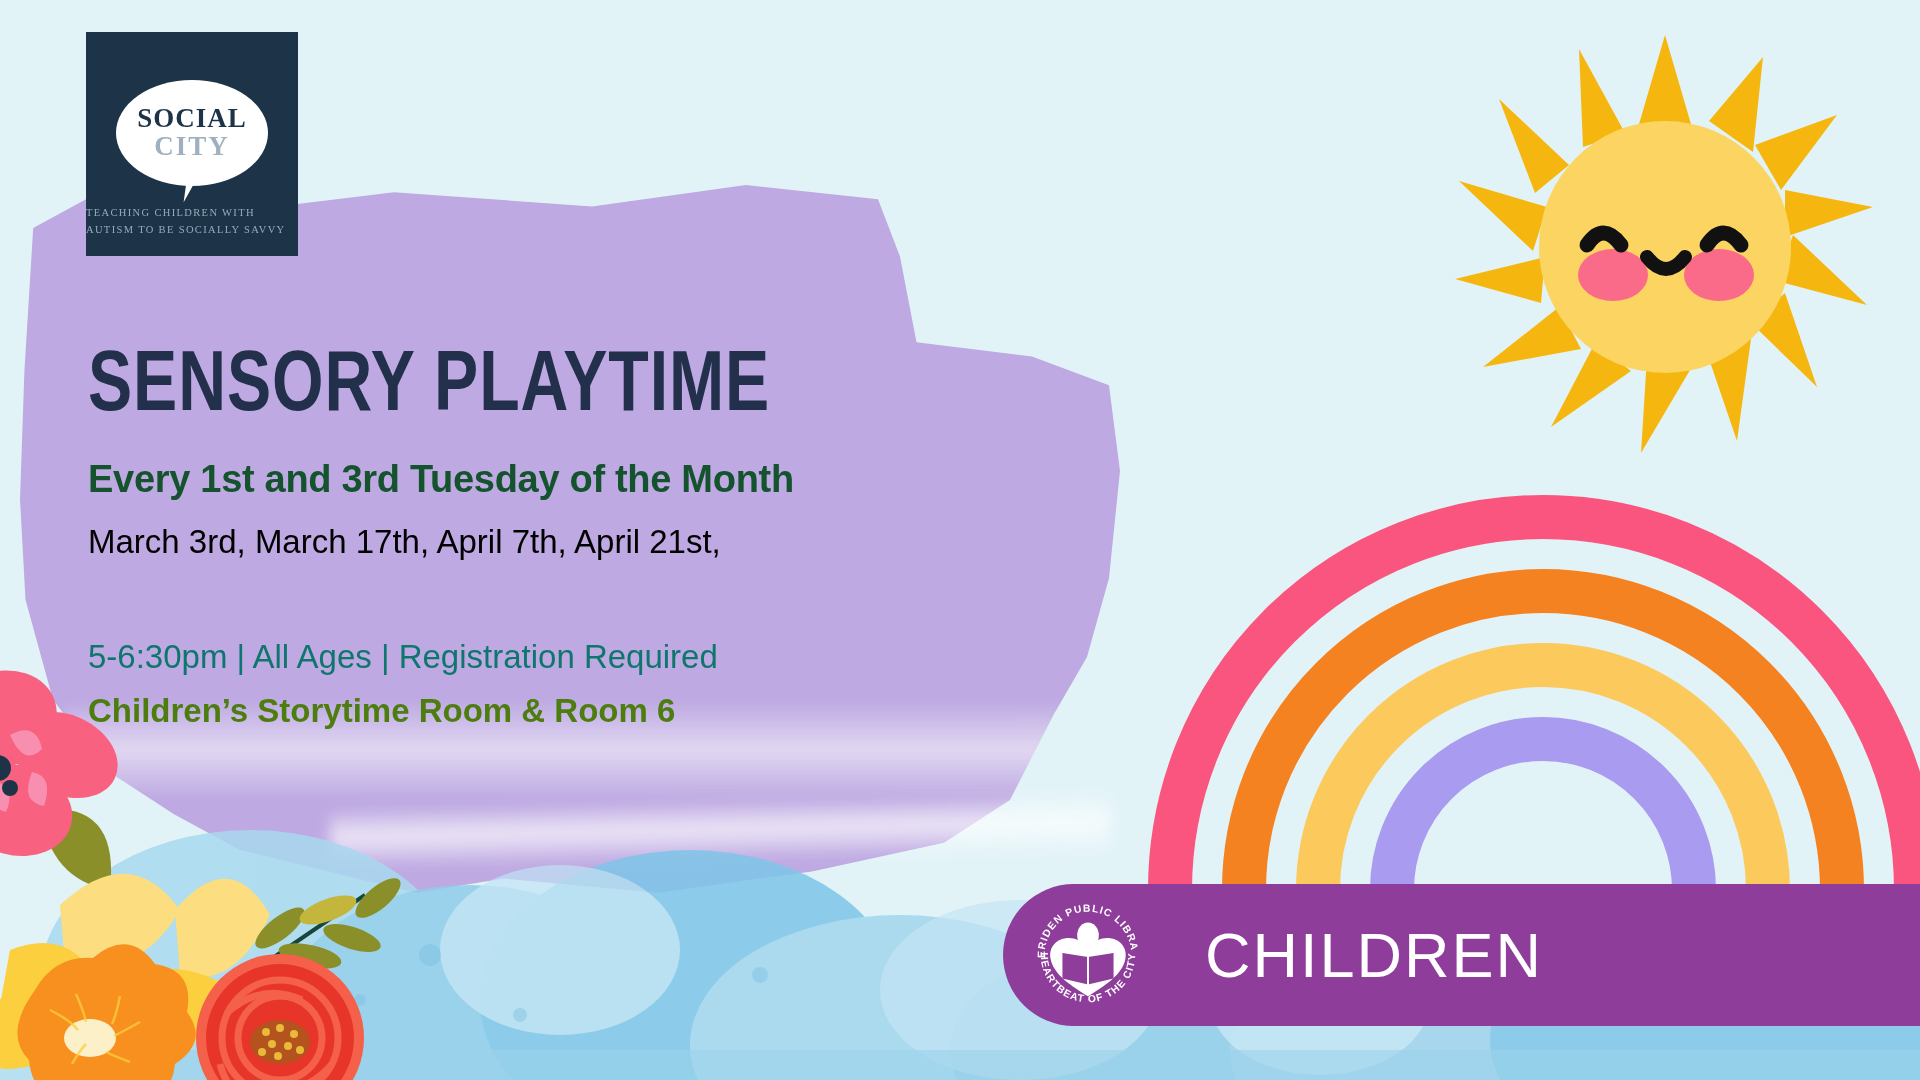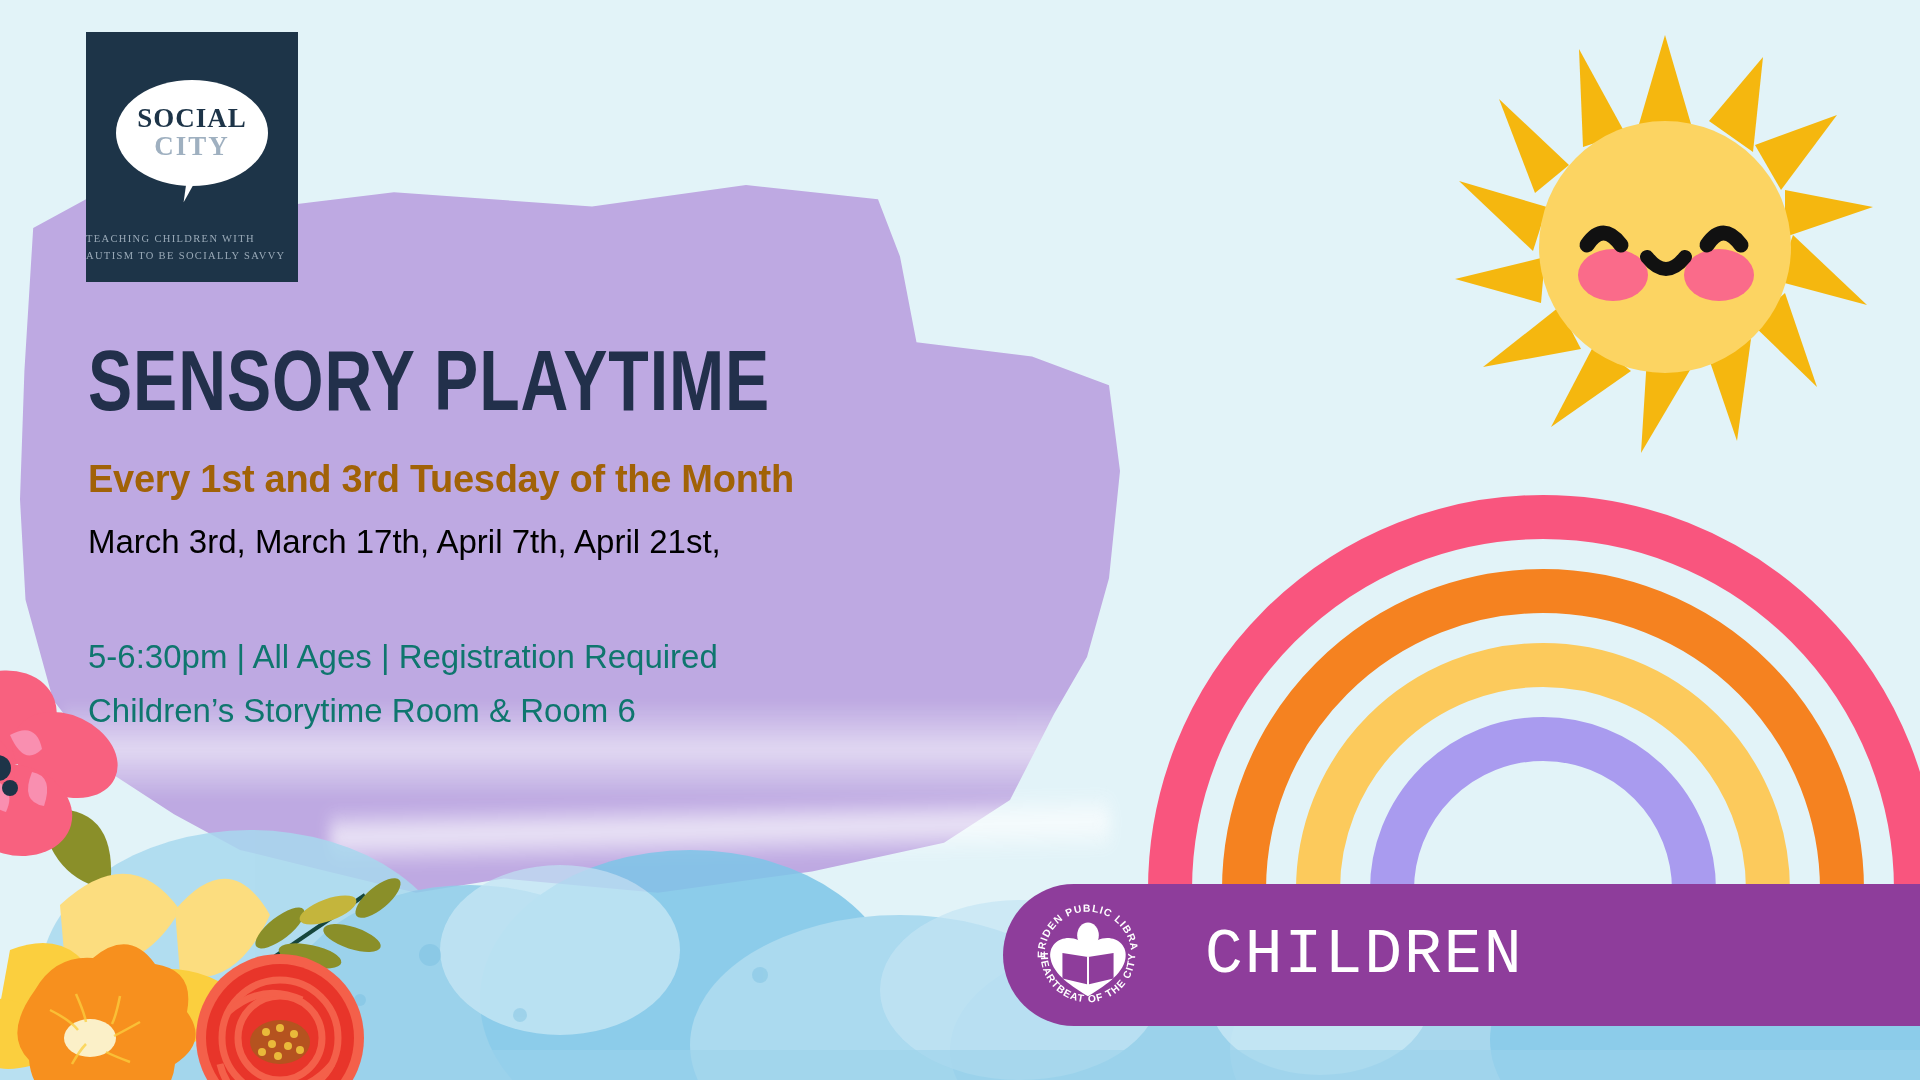--- a/index.html
+++ b/index.html
@@ -33,21 +33,21 @@
     filter:blur(4px);
   }
   .brush-streak{
     position:absolute; left:330px; top:800px; width:780px; height:58px;
     background:linear-gradient(180deg,rgba(255,255,255,0),rgba(255,255,255,.85),rgba(255,255,255,.1));
     filter:blur(7px); opacity:.85; transform:rotate(-1.2deg);
   }
 
   
   .logo-box{
-    position:absolute; left:86px; top:32px; width:212px; height:250px;
+    position:absolute; left:86px; top:32px; width:212px; height:224px;
     background:#1d3448;
   }
   .bubble{
     position:absolute; left:50%; top:48px; transform:translateX(-50%);
     width:152px; height:106px; background:#fff; border-radius:50%;
     display:flex; flex-direction:column; align-items:center; justify-content:center;
   }
   .bubble::after{
     content:""; position:absolute; left:46%; top:88px;
     width:0;height:0; border-left:14px solid #fff;
@@ -72,34 +72,34 @@
   
   .headline{
     position:absolute; left:88px; top:340px;
     font-family:"Liberation Sans Narrow","Liberation Sans", sans-serif;
     font-weight:bold; font-size:72px; line-height:.95;
     letter-spacing:1px; color:#22304b;
     transform:scaleX(.92) scaleY(1.18); transform-origin:left top;
   }
   .subhead{
     position:absolute; left:88px; top:458px;
-    font-size:38px; font-weight:bold; color:#a16207;
+    font-size:38px; font-weight:bold; color:#14532d;
     letter-spacing:-.3px;
   }
   .dates{
     position:absolute; left:88px; top:520px;
     font-size:33px; color:#000000; line-height:1.32; font-weight:400;
   }
   .detail1{
     position:absolute; left:88px; top:638px;
     font-size:33px; color:#0f766e; font-weight:400;
   }
   .detail2{
     position:absolute; left:88px; top:692px;
-    font-size:33px; color:#0f766e; font-weight:400;
+    font-size:33px; color:#4d7c0f; font-weight:700;
   }
 
   
   .sun{ position:absolute; left:1455px; top:35px; width:420px; height:420px; }
 
   
   .rainbow{ position:absolute; left:1148px; top:440px; width:790px; height:450px; overflow:hidden;}
 
   
   .clouds{ position:absolute; left:0; bottom:0; width:1920px; height:330px; }
@@ -107,21 +107,21 @@
 
   
   .banner{
     position:absolute; left:1003px; top:884px; width:930px; height:142px;
     background:#8e3d9b; border-radius:72px 0 0 72px;
     display:flex; align-items:center;
   }
   .seal{ margin-left:26px; width:118px; height:118px; flex:0 0 118px; }
   .banner-label{
     color:#fff; font-size:63px; letter-spacing:2px; font-weight:400;
-    margin-left:58px; font-family:Liberation Mono, monospace;
+    margin-left:58px; font-family:Liberation Sans, sans-serif;
   }
 </style>
 </head>
 <body>
 
 <div class="stage">
 
   <div class="brush"></div>
   <div class="brush-streak"></div>
 

